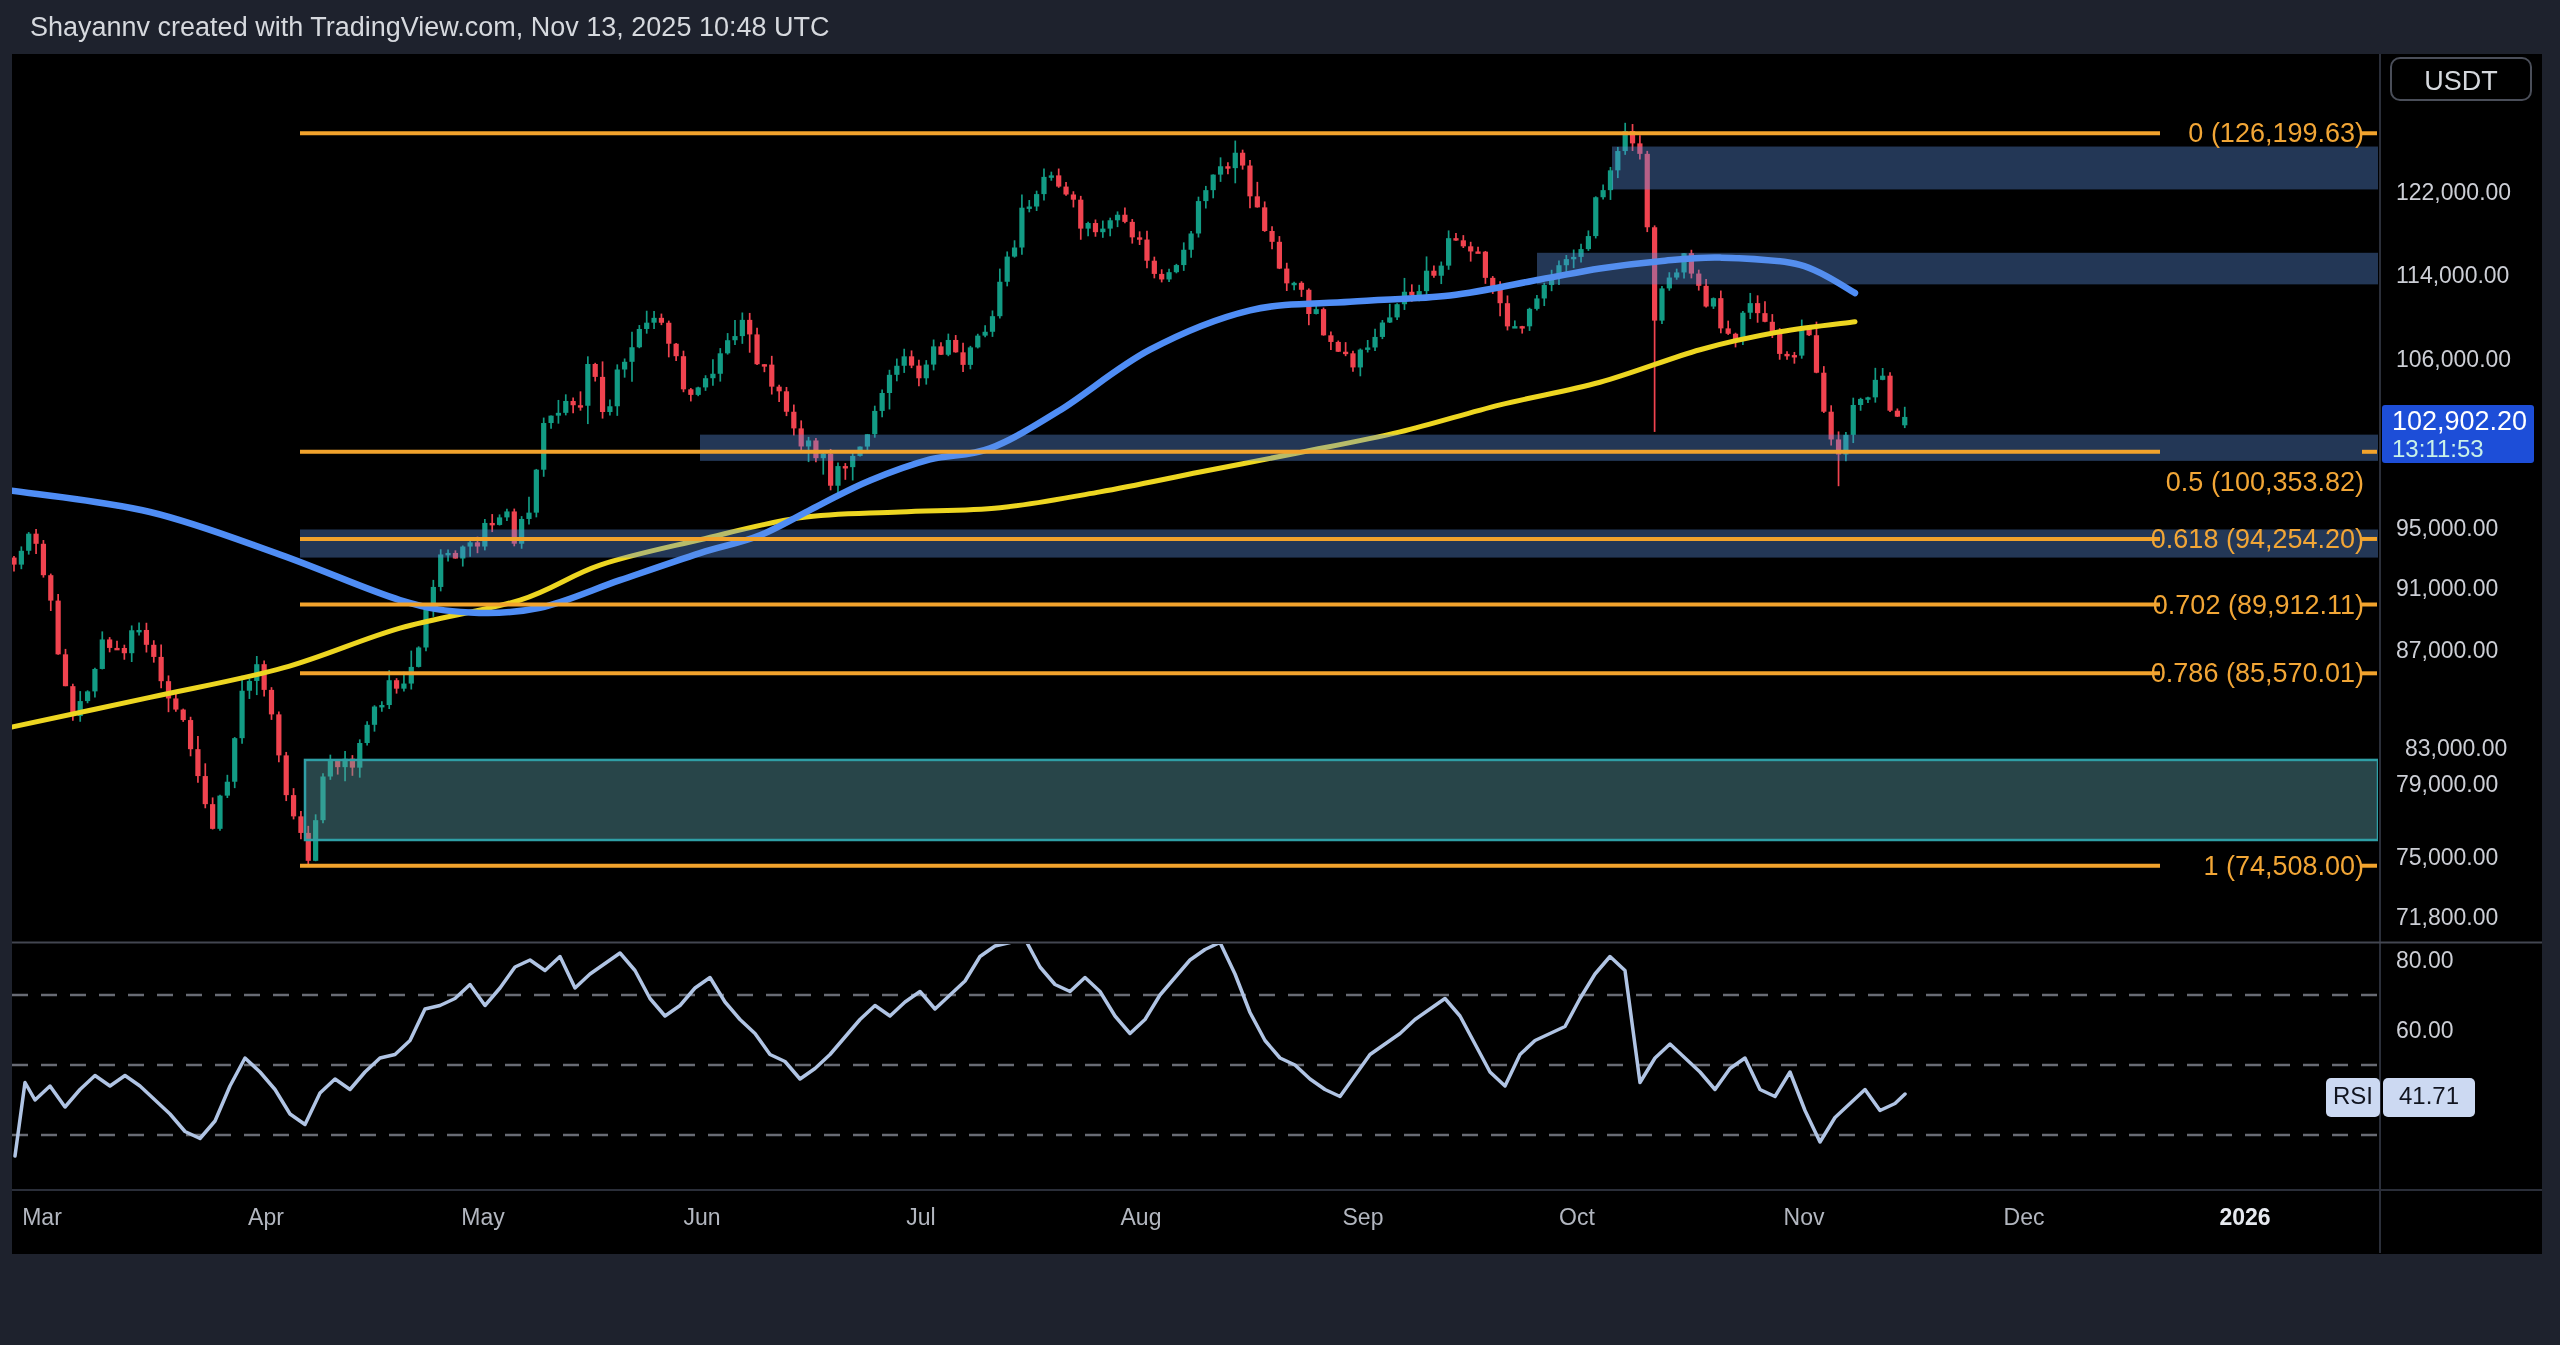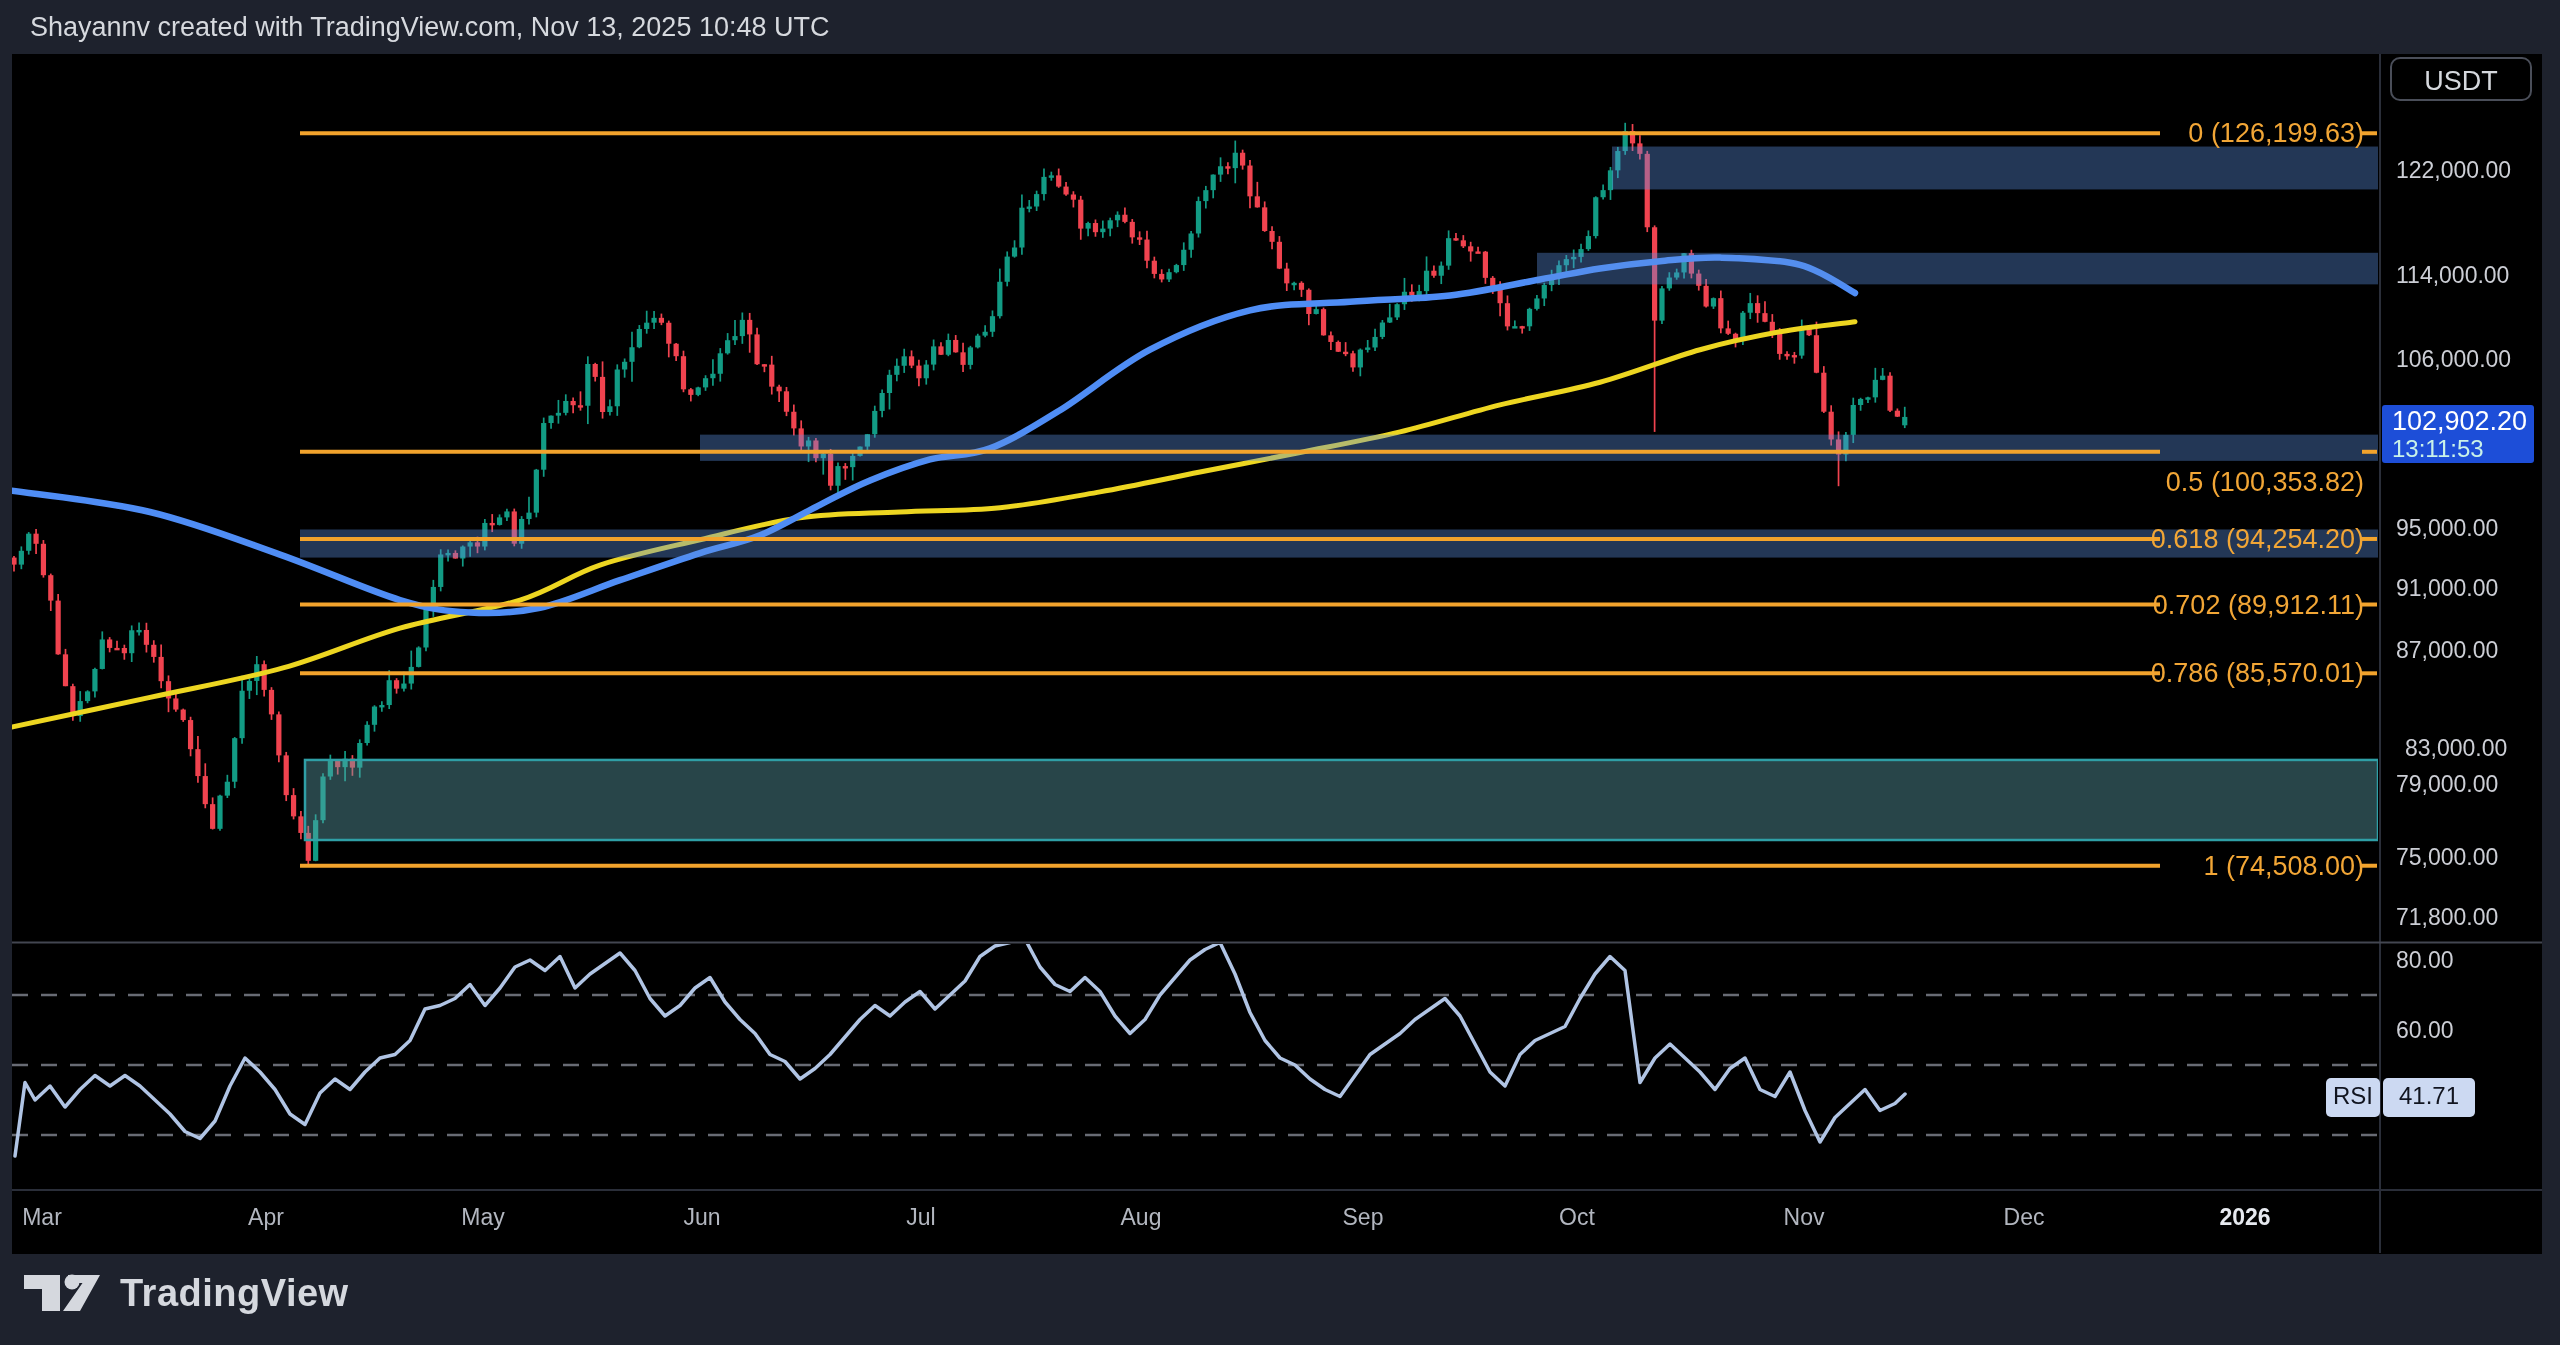--- a/index.html
+++ b/index.html
@@ -594,21 +594,21 @@
   <div class="hotspot" style="left:2380px;top:54px;width:162px;height:1136px;"></div>
   <div class="hotspot" style="left:12px;top:1190px;width:2530px;height:63px;"></div>
 
   <div class="overlay" id="overlay">
       <div class="fib-label" style="position: absolute; top: 133.257px;">0 (126,199.63)</div>
       <div class="fib-label" style="position: absolute; top: 451.793px; margin-top: 30px;">0.5 (100,353.82)</div>
       <div class="fib-label" style="position: absolute; top: 538.955px;">0.618 (94,254.20)</div>
       <div class="fib-label" style="position: absolute; top: 604.512px;">0.702 (89,912.11)</div>
       <div class="fib-label" style="position: absolute; top: 673.313px;">0.786 (85,570.01)</div>
       <div class="fib-label" style="position: absolute; top: 865.729px;">1 (74,508.00)</div>
-      <div class="axis-label" style="top: 170px;">122,000.00</div>
+      <div class="axis-label" style="top: 192px;">122,000.00</div>
       <div class="axis-label" style="top: 274.573px;">114,000.00</div>
       <div class="axis-label" style="top: 359px;">106,000.00</div>
       <div class="axis-label" style="top: 528px;">95,000.00</div>
       <div class="axis-label" style="top: 587.794px;">91,000.00</div>
       <div class="axis-label" style="top: 650.277px;">87,000.00</div>
       <div class="axis-label" style="top: 748px; margin-left: 9px;">83,000.00</div>
       <div class="axis-label" style="top: 784.356px;">79,000.00</div>
       <div class="axis-label" style="top: 856.58px;">75,000.00</div>
       <div class="axis-label" style="top: 917.189px;">71,800.00</div>
       <div class="axis-label" style="top: 960px;">80.00</div>
@@ -629,23 +629,14 @@
   <div class="usdt-pill">USDT</div>
 
   <div class="last-badge" id="last-badge" style="top: 404.936px;">
     <div class="price">102,902.20</div>
     <div class="countdown">13:11:53</div>
   </div>
 
   <div class="rsi-chip" style="left:2326px;top:1078px;width:54px;">RSI</div>
   <div class="rsi-chip" style="left:2383px;top:1078px;width:92px;">41.71</div>
 
-  <div class="logo-row">
-    <svg width="80" height="52" viewBox="0 0 80 52">
-      <rect x="2" y="8" width="36" height="14" fill="#d5d8de"></rect>
-      <rect x="20" y="8" width="18" height="36" fill="#d5d8de"></rect>
-      <circle cx="50" cy="15" r="7.5" fill="#d5d8de"></circle>
-      <path d="M44 8 h32 l-20 36 h-17 l19.5 -28 h-14.5 z" fill="#d5d8de" transform="translate(2,0)"></path>
-    </svg>
-    <span class="logo-text">TradingView</span>
-  </div>
 
 </div>
 
 </body></html>

